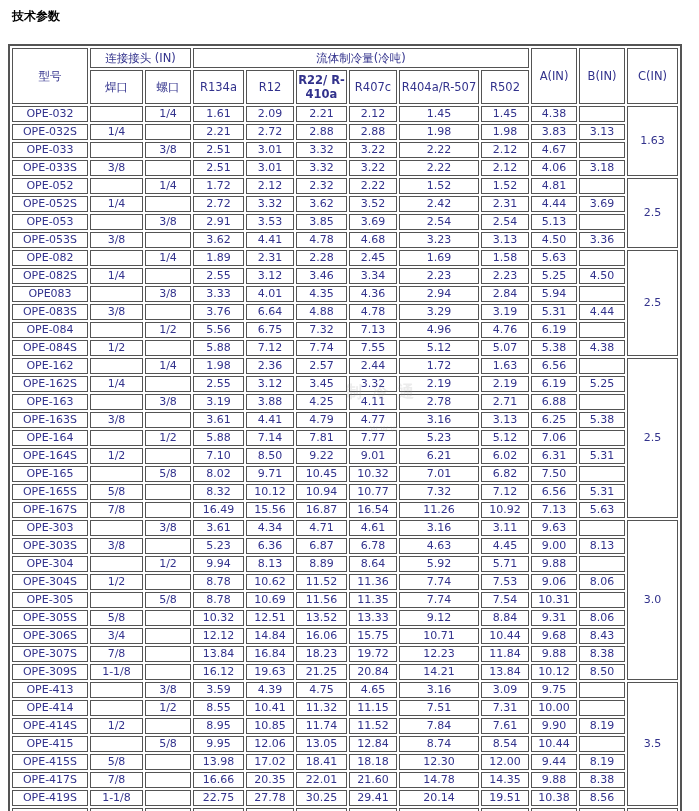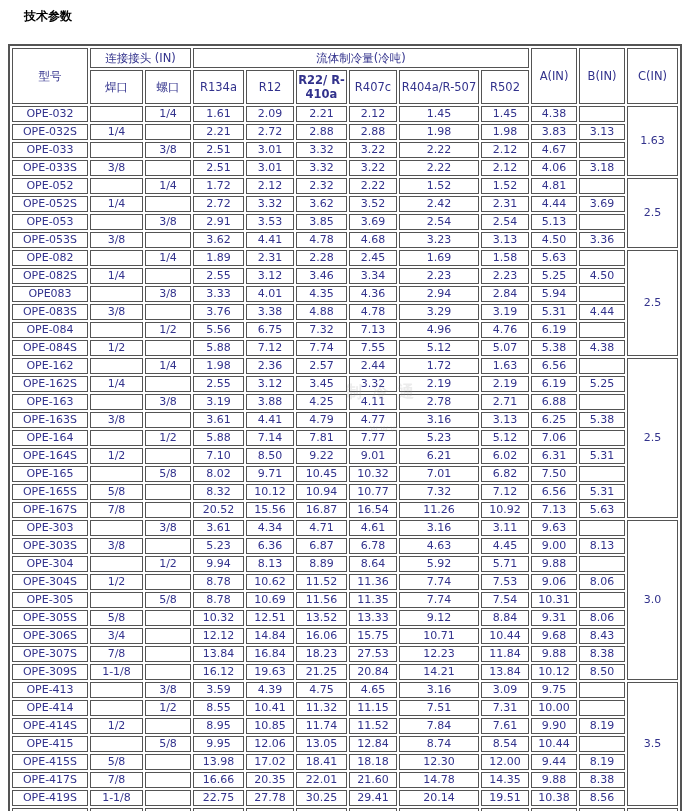--- a/index.html
+++ b/index.html
@@ -10,21 +10,21 @@
     font-family: "DejaVu Sans", "Liberation Sans", sans-serif;
   }
   .page {
     position: relative;
     width: 699px;
     height: 811px;
     overflow: hidden;
   }
   .page-title {
     position: absolute;
-    left: 24px;
+    left: 12px;
     top: 8px;
     font-size: 12px;
     font-weight: bold;
     color: #000000;
     text-align: right;
   }
   table.spec {
     position: absolute;
     left: 8px;
     top: 44px;
@@ -270,21 +270,21 @@
           <td>2.94</td>
           <td>2.84</td>
           <td>5.94</td>
           <td></td>
         </tr>
         <tr>
           <td>OPE-083S</td>
           <td>3/8</td>
           <td></td>
           <td>3.76</td>
-          <td>3.38</td>
+          <td>6.64</td>
           <td>4.88</td>
           <td>4.78</td>
           <td>3.29</td>
           <td>3.19</td>
           <td>5.31</td>
           <td>4.44</td>
         </tr>
         <tr>
           <td>OPE-084</td>
           <td></td>
@@ -413,21 +413,21 @@
           <td>10.77</td>
           <td>7.32</td>
           <td>7.12</td>
           <td>6.56</td>
           <td>5.31</td>
         </tr>
         <tr>
           <td>OPE-167S</td>
           <td>7/8</td>
           <td></td>
-          <td>20.52</td>
+          <td>16.49</td>
           <td>15.56</td>
           <td>16.87</td>
           <td>16.54</td>
           <td>11.26</td>
           <td>10.92</td>
           <td>7.13</td>
           <td>5.63</td>
         </tr>
         <tr>
           <td>OPE-303</td>
@@ -521,21 +521,21 @@
           <td>9.68</td>
           <td>8.43</td>
         </tr>
         <tr>
           <td>OPE-307S</td>
           <td>7/8</td>
           <td></td>
           <td>13.84</td>
           <td>16.84</td>
           <td>18.23</td>
-          <td>27.53</td>
+          <td>19.72</td>
           <td>12.23</td>
           <td>11.84</td>
           <td>9.88</td>
           <td>8.38</td>
         </tr>
         <tr>
           <td>OPE-309S</td>
           <td>1-1/8</td>
           <td></td>
           <td>16.12</td>

